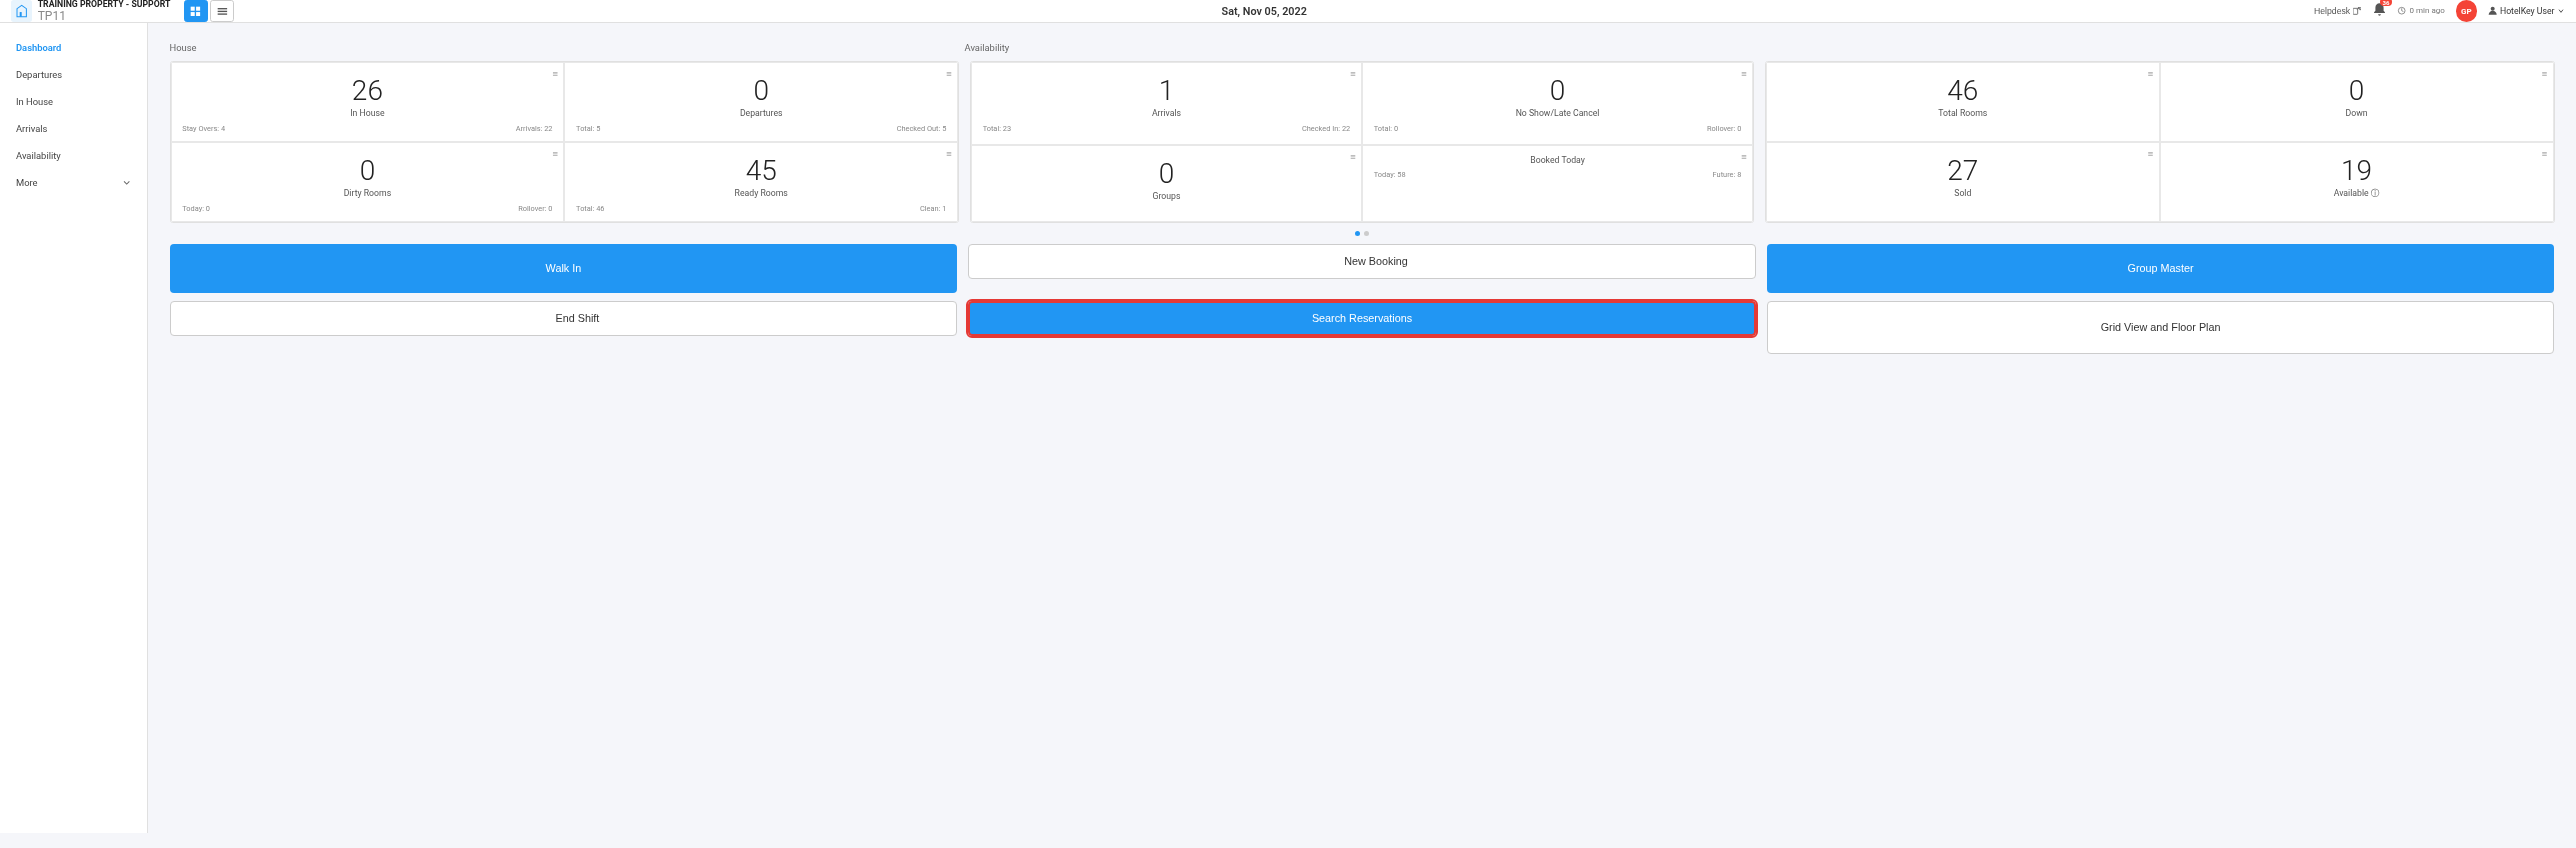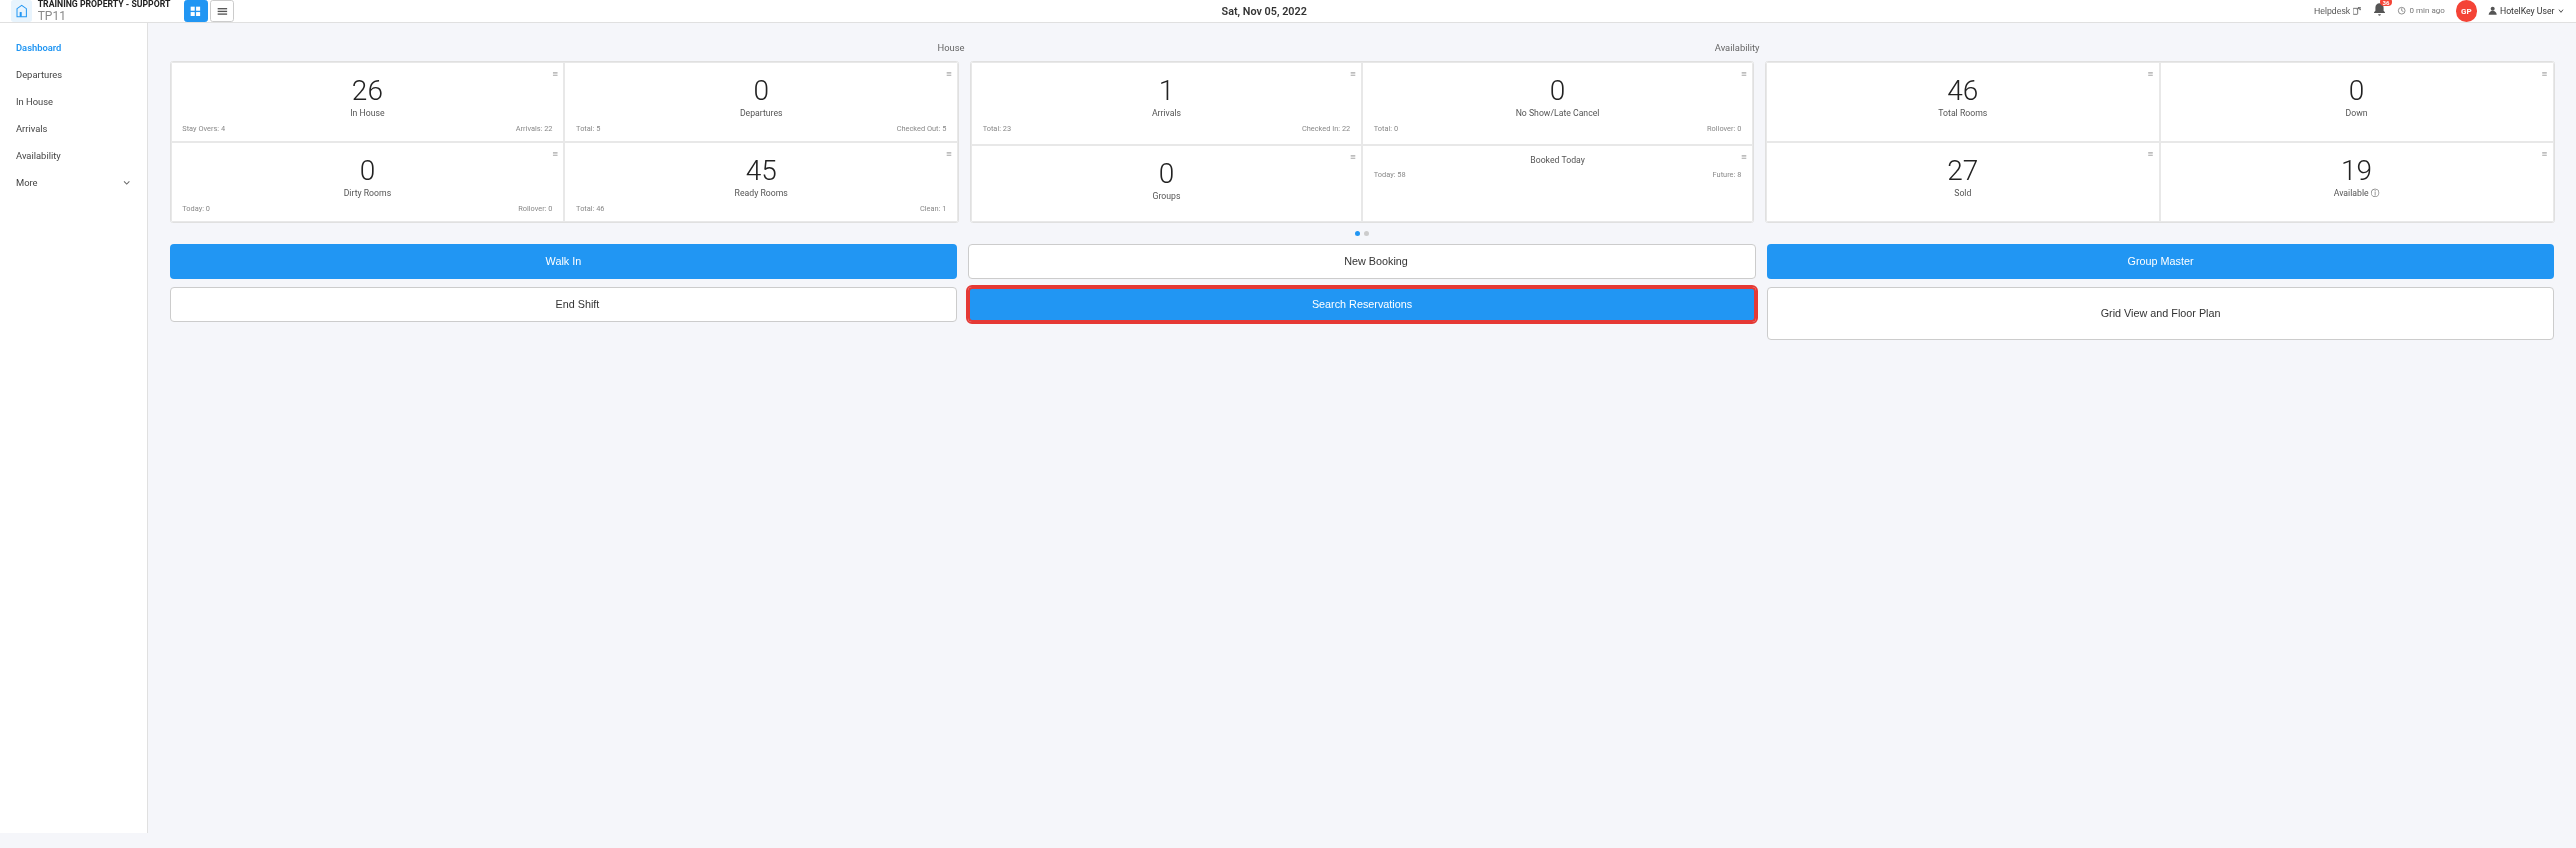--- a/index.html
+++ b/index.html
@@ -34,21 +34,21 @@
     
     .sidebar { width: 148px; background: #fff; border-right: 0.7px solid #e0e0e0; padding: 10.8px 0; flex-shrink: 0; }
     .sidebar-item { padding: 8px 16px; font-size: 9.4px; color: #444; cursor: pointer; }
     .sidebar-item.active { color: #2196f3; font-weight: 600; }
     .sidebar-item-more { display: flex; align-items: center; justify-content: space-between; padding: 8px 16px; font-size: 9.4px; color: #444; cursor: pointer; }
 
     
     .main { flex: 1; padding: 16px 21.5px; overflow-y: auto; }
 
     
-    .section-headers { display: grid; grid-template-columns: 1fr 1fr 1fr; gap: 0; margin-bottom: 5.4px; text-align: right; }
+    .section-headers { display: grid; grid-template-columns: 1fr 1fr 1fr; gap: 0; margin-bottom: 5.4px; text-align: left; }
     .section-header { font-size: 9.4px; color: #666; padding: 2.7px 0; }
 
     
     .cards-grid { display: grid; grid-template-columns: 1fr 1fr 1fr; gap: 0; }
     .cards-col { display: grid; grid-template-columns: 1fr 1fr; border: 0.7px solid #e0e0e0; border-radius: 2.7px; overflow: hidden; background: #fff; margin: 0 5.4px; }
     .cards-col:first-child { margin-left: 0; }
     .cards-col:last-child { margin-right: 0; }
     .card { border: 0.7px solid #e8e8e8; padding: 8px 10.8px; background: #fff; min-height: 74px; position: relative; }
     .card-filter { position: absolute; top: 5.4px; right: 5.4px; color: #aaa; font-size: 9.4px; cursor: pointer; }
     .card-number { font-size: 28px; font-weight: 300; color: #222; text-align: center; margin-top: 5.4px; line-height: 1.1; }
@@ -58,21 +58,21 @@
 
     
     .pagination-dots { display: flex; justify-content: center; gap: 4px; margin: 8px 0; }
     .dot { width: 5.4px; height: 5.4px; border-radius: 50%; background: #ccc; }
     .dot.active { background: #2196f3; }
 
     
     .action-row { display: grid; grid-template-columns: 1fr 1fr 1fr; gap: 10.8px; margin-top: 8px; }
     .action-row-2 { display: grid; grid-template-columns: 1fr 1fr 1fr; gap: 10.8px; margin-top: 8px; }
 
-    .btn-primary { background: #2196f3; color: #fff; border: none; border-radius: 4px; height: 35px; font-size: 10.8px; cursor: pointer; font-weight: 500; width: 100%; }
+    .btn-primary { background: #2196f3; color: #fff; border: none; border-radius: 4px; height: 49px; font-size: 10.8px; cursor: pointer; font-weight: 500; width: 100%; }
     .btn-secondary { background: #fff; color: #333; border: 0.7px solid #ccc; border-radius: 4px; height: 35px; font-size: 10.8px; cursor: pointer; font-weight: 400; width: 100%; padding-left: 28px; }
     .btn-primary-outline { background: #fff; color: #333; border: 0.7px solid #ccc; border-radius: 4px; height: 53px; font-size: 10.8px; cursor: pointer; font-weight: 400; width: 100%; }
 
     .btn-search-highlighted {
       background: #2196f3; color: #fff; border: 2px solid #e53935;
       border-radius: 4px; height: 35px; font-size: 10.8px; cursor: pointer; font-weight: 500; width: 100%;
       outline: 2px solid #e53935; outline-offset: 0.7px;
     }
   </style>
 </head>

